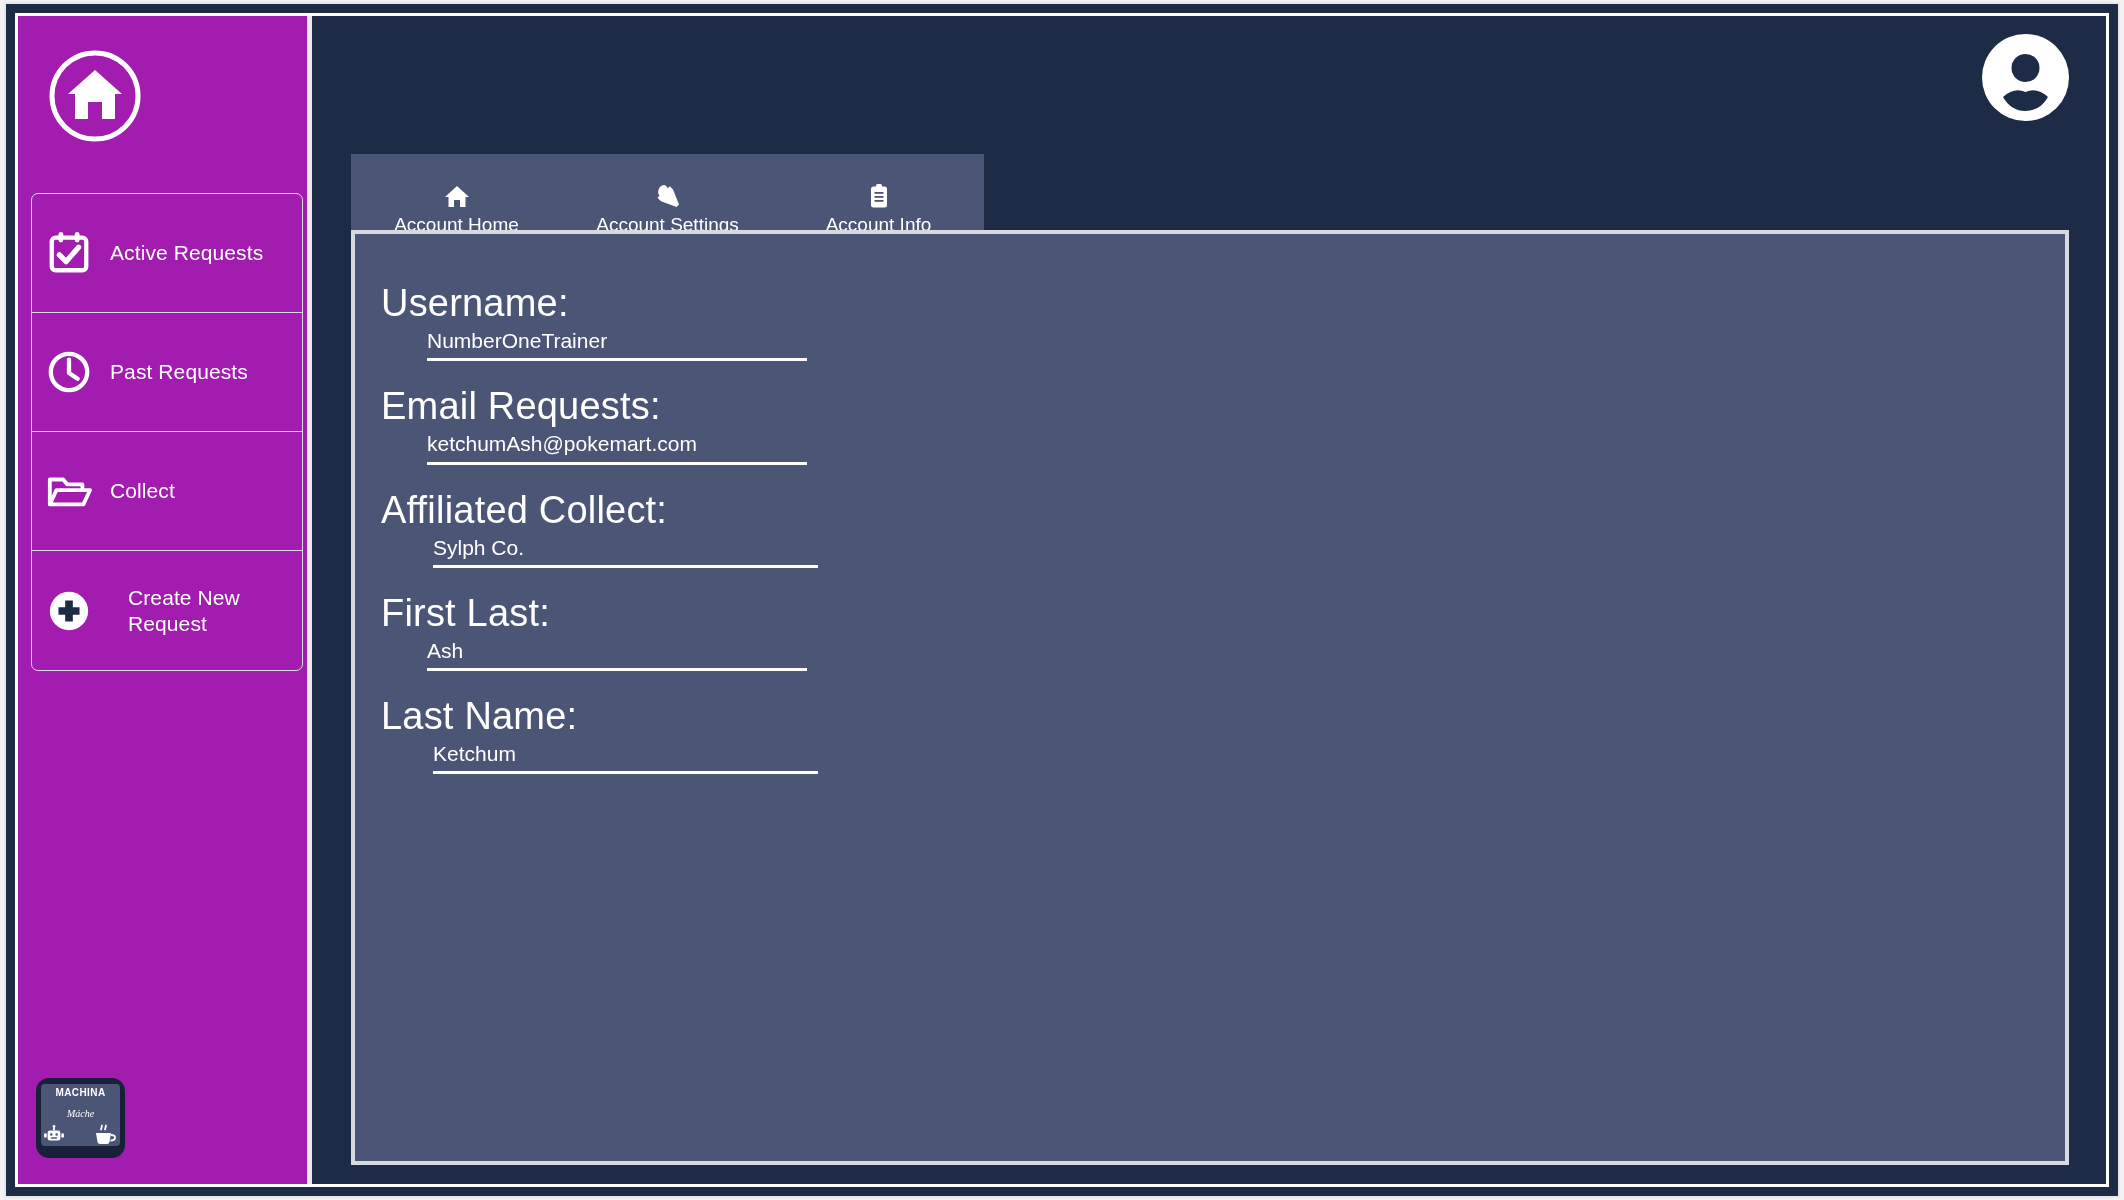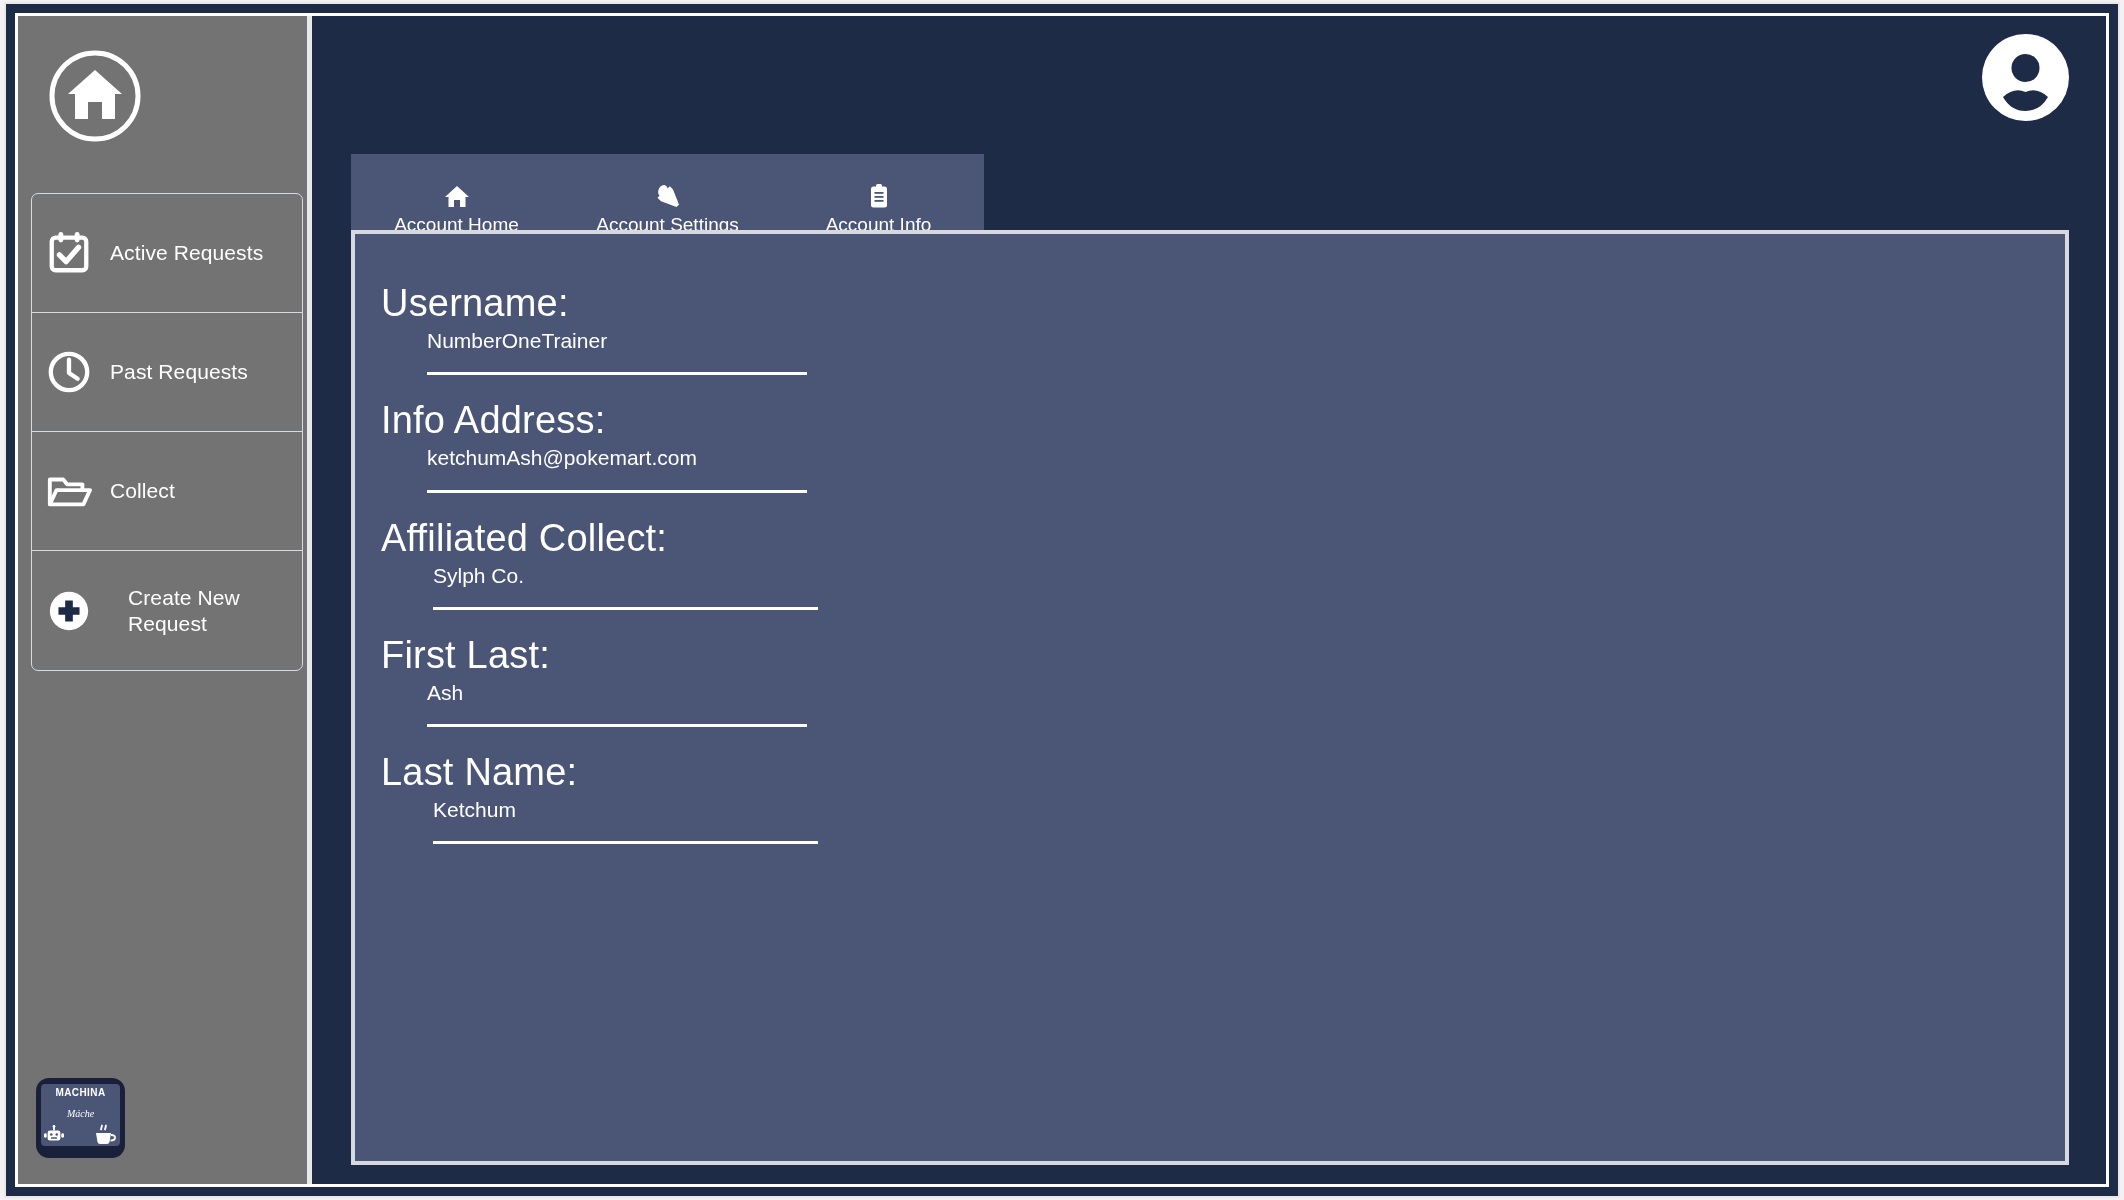--- a/index.html
+++ b/index.html
@@ -27,21 +27,21 @@
     right: 6px; bottom: 6px;
     border: 3px solid #ffffff;
     background: #1e2b47;
   }
 
   
   #sidebar {
     position: absolute;
     left: 0; top: 0;
     width: 289px; height: 100%;
-    background: #737373;
+    background: #a21caf;
   }
   #sidebar-divider {
     position: absolute;
     left: 289px; top: 0;
     width: 5px; height: 100%;
     background: #e9e9ec;
   }
 
   #home-logo-wrap {
     position: absolute;
@@ -193,21 +193,21 @@
   .field { margin-bottom: 11px; }
   .field-label {
     color: #ffffff;
     font-size: 38px;
     line-height: 1.32;
     letter-spacing: .2px;
   }
   .field-value-row {
     margin-left: 46px;
     border-bottom: 3px solid #ffffff;
-    padding-bottom: 19px;
+    padding-bottom: 5px;
     margin-top: 1px;
     margin-bottom: 20px;
   }
   .field-value {
     color: #ffffff;
     font-size: 21px;
     line-height: 1.15;
     display: block;
     min-height: 24px;
   }
@@ -357,21 +357,21 @@
         <div id="form">
 
           <div class="field">
             <div class="field-label">Username:</div>
             <div class="field-value-row w-380">
               <span class="field-value">NumberOneTrainer</span>
             </div>
           </div>
 
           <div class="field">
-            <div class="field-label">Info Address:</div>
+            <div class="field-label">Email Requests:</div>
             <div class="field-value-row w-380">
               <span class="field-value">ketchumAsh@pokemart.com</span>
             </div>
           </div>
 
           <div class="field">
             <div class="field-label">Affiliated Collect:</div>
             <div class="field-value-row w-385" style="margin-left:52px">
               <span class="field-value">Sylph Co.</span>
             </div>

